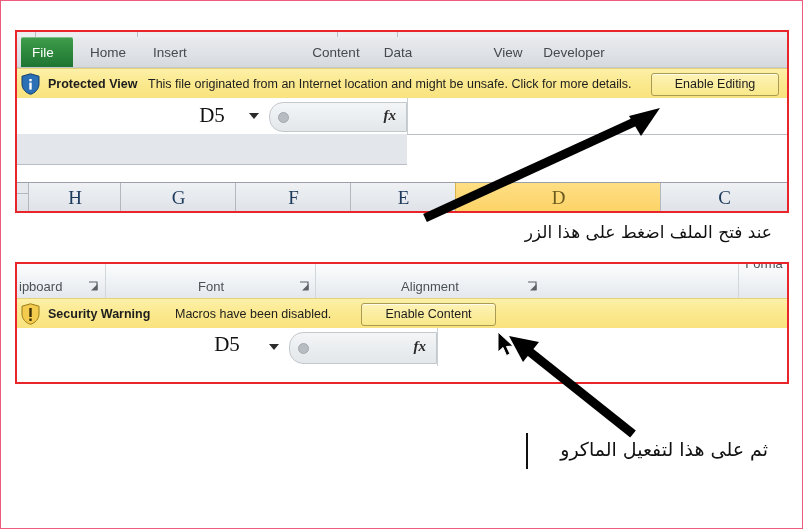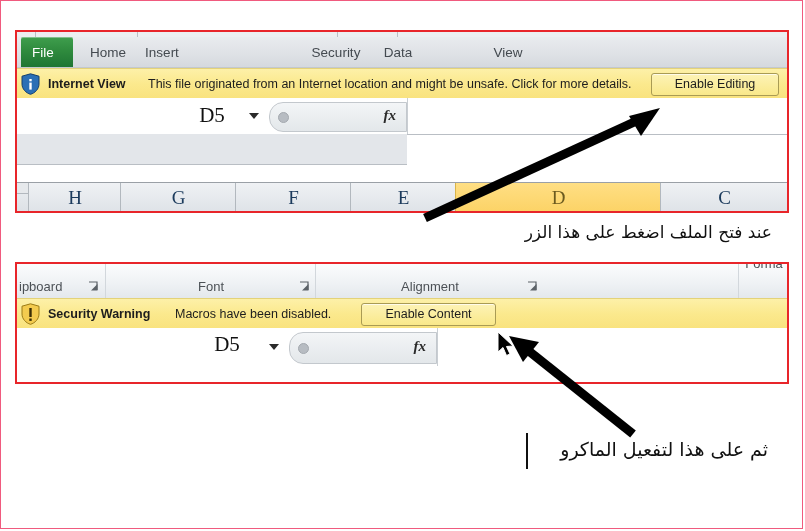--- a/index.html
+++ b/index.html
@@ -188,33 +188,34 @@
   <div class="qat-strip">
     <div class="qat-tick" style="left:18px;"></div>
     <div class="qat-tick" style="left:120px;"></div>
     <div class="qat-tick" style="left:320px;"></div>
     <div class="qat-tick" style="left:380px;"></div>
   </div>
 
   <div class="tabrow">
     <div class="tab file" style="left:4px;">File</div>
     <div class="tab" style="left:63px;width:56px;">Home</div>
-    <div class="tab" style="left:118px;width:54px;">Insert</div>
-    <div class="tab" style="left:283px;width:72px;">Security</div>
+    <div class="tab" style="left:126px;width:54px;">Insert</div>
+    <div class="tab" style="left:283px;width:72px;">Content</div>
     <div class="tab" style="left:358px;width:46px;">Data</div>
     <div class="tab" style="left:468px;width:46px;">View</div>
+    <div class="tab" style="left:516px;width:82px;">Developer</div>
   </div>
 
   <div class="msgbar" id="pv-bar">
     <svg class="shield" viewBox="0 0 19 22">
       <path d="M9.5 0.8 L18 3.2 L18 11 C18 16 14 20 9.5 21.3 C5 20 1 16 1 11 L1 3.2 Z" fill="#2b6fb5" stroke="#143f6e" stroke-width="1"></path>
       <rect x="8.3" y="6" width="2.4" height="2.3" fill="#ffffff"></rect>
       <rect x="8.3" y="9.6" width="2.4" height="7" fill="#ffffff"></rect>
     </svg>
-    <div class="msg-strong" style="left:31px;">Internet View</div>
+    <div class="msg-strong" style="left:31px;">Protected View</div>
     <div class="msg-text" style="left:131px;">This file originated from an Internet location and might be unsafe. Click for more details.</div>
     <div class="enable-btn" style="left:634px;width:106px;">Enable Editing</div>
   </div>
 
   <div class="fbar" style="top:66px;height:36px;">
     <div class="namebox" style="left:0px;width:390px;">
       <div class="namebox-text" style="top:5px;">D5</div>
       <div class="namebox-caret" style="left:232px;top:15px;"></div>
     </div>
     <div class="fx-pill" style="left:252px;top:4px;width:136px;height:28px;">

